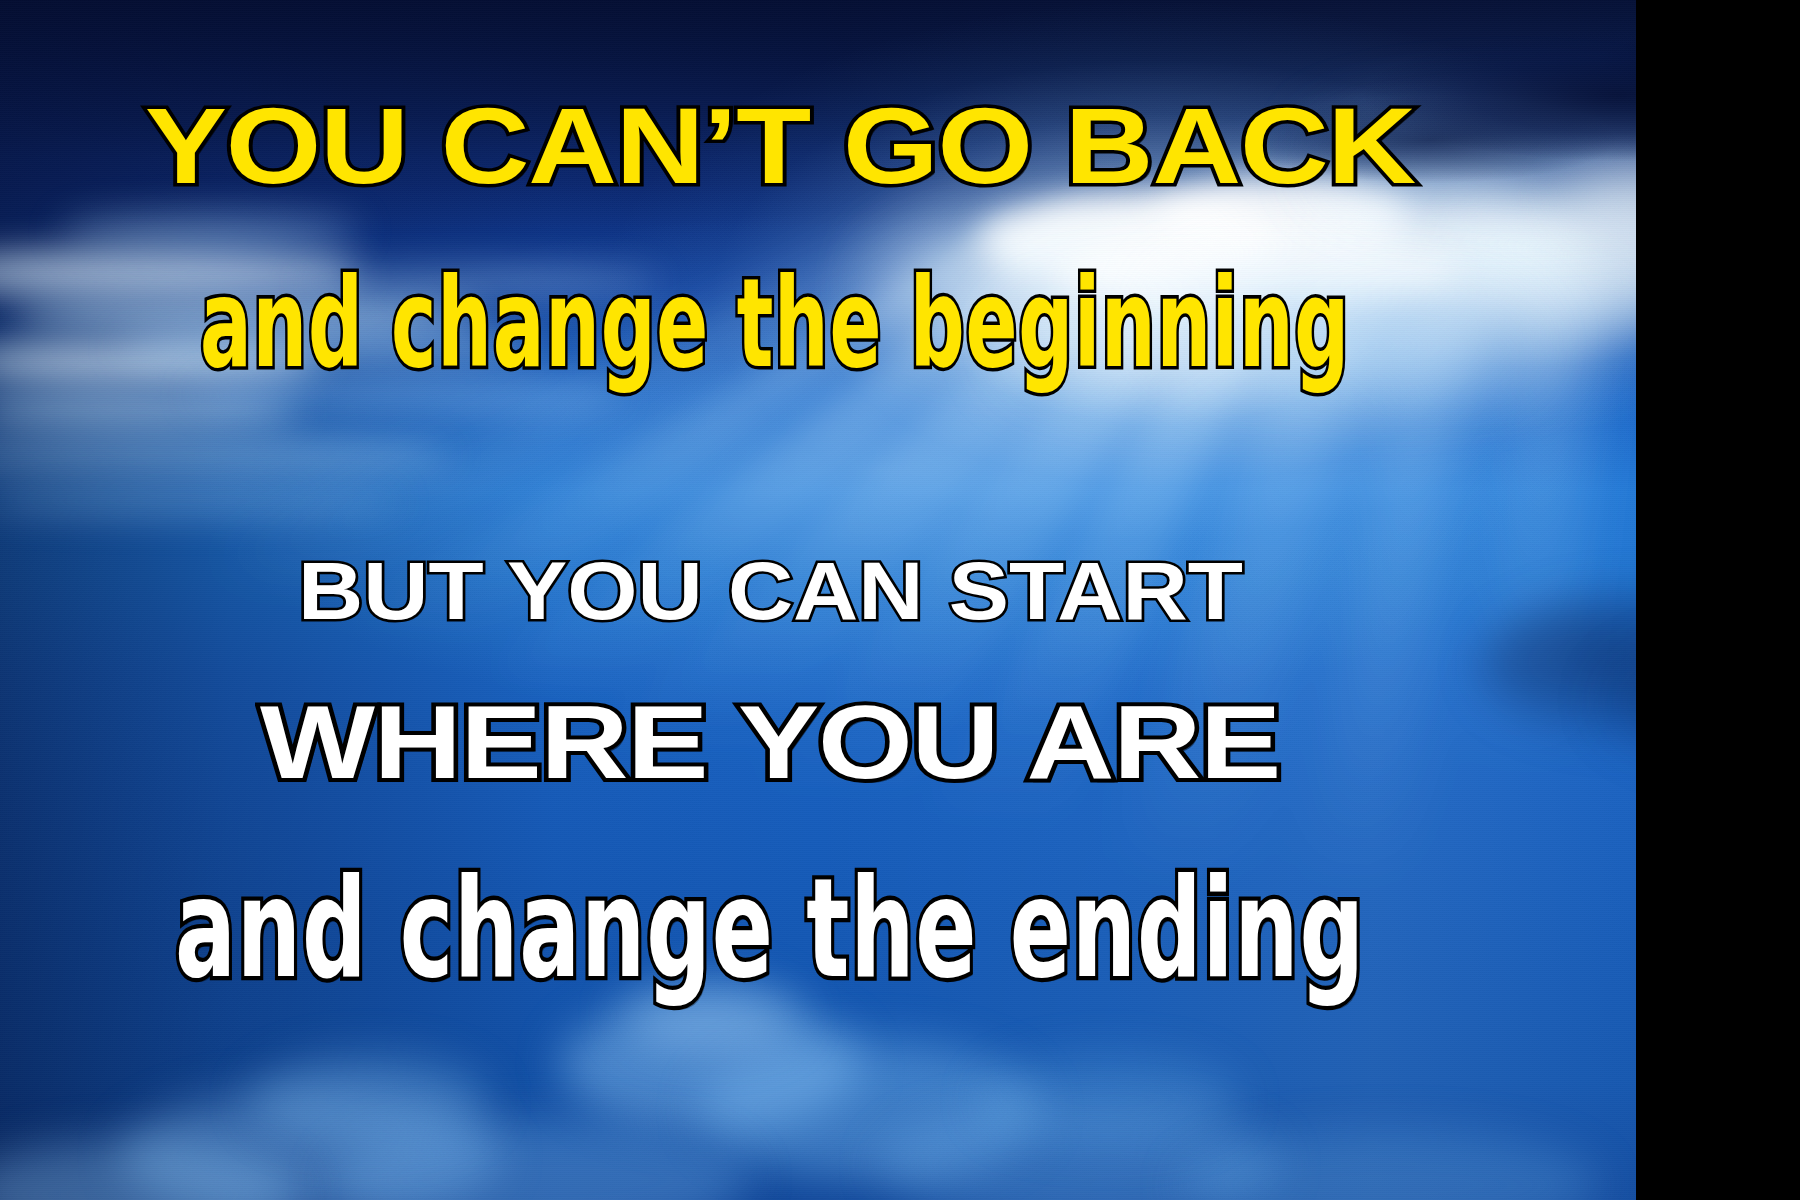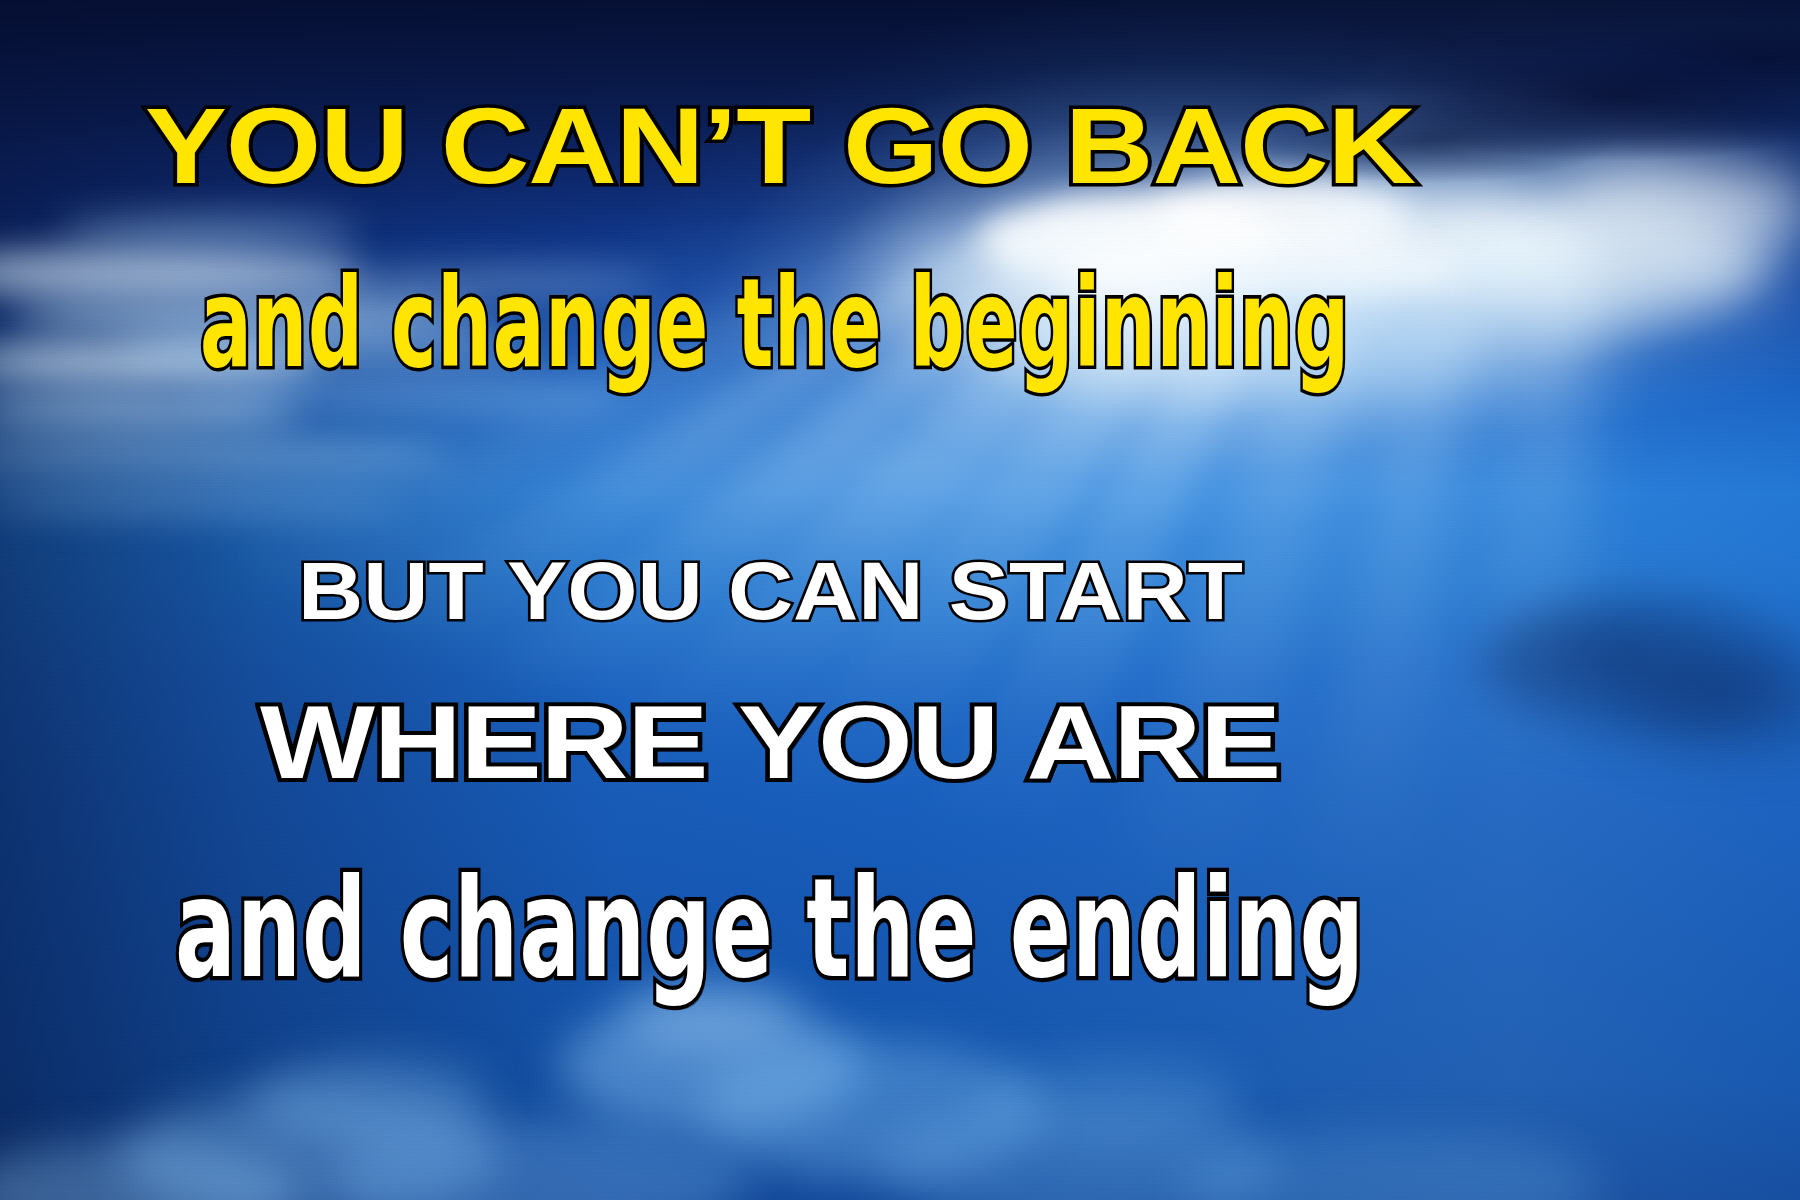--- a/index.html
+++ b/index.html
@@ -2,21 +2,21 @@
 <html><head>
 <meta charset="utf-8">
 <style>
   html, body {
     margin: 0;
     padding: 0;
     background: #000;
   }
   #poster {
     position: relative;
-    width: 1800px;
+    width: 1636px;
     height: 1200px;
     overflow: hidden;
     font-family: "Liberation Sans", sans-serif;
     background: #6d28d9;
   }
 
   
   .layer {
     position: absolute;
     inset: 0;

